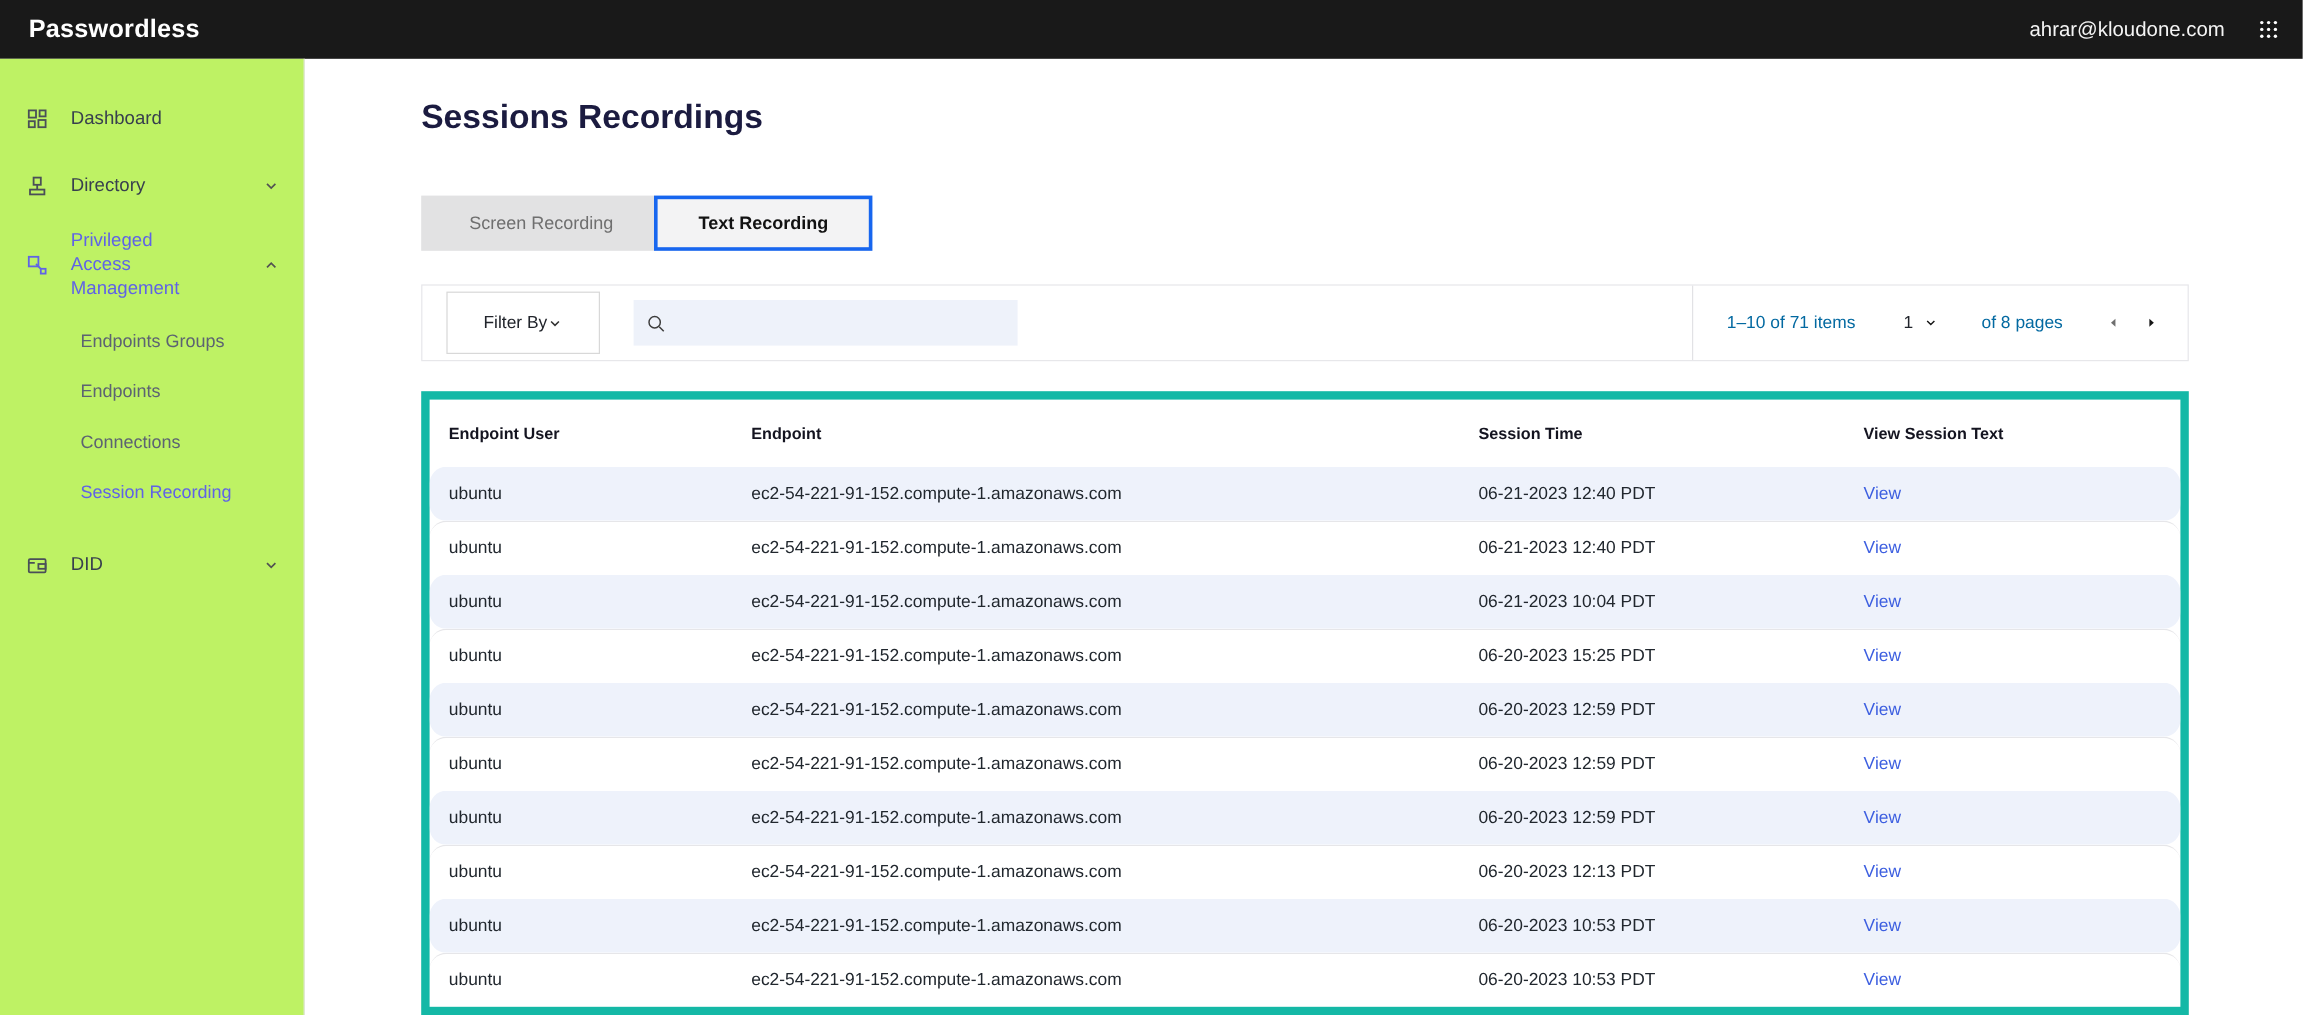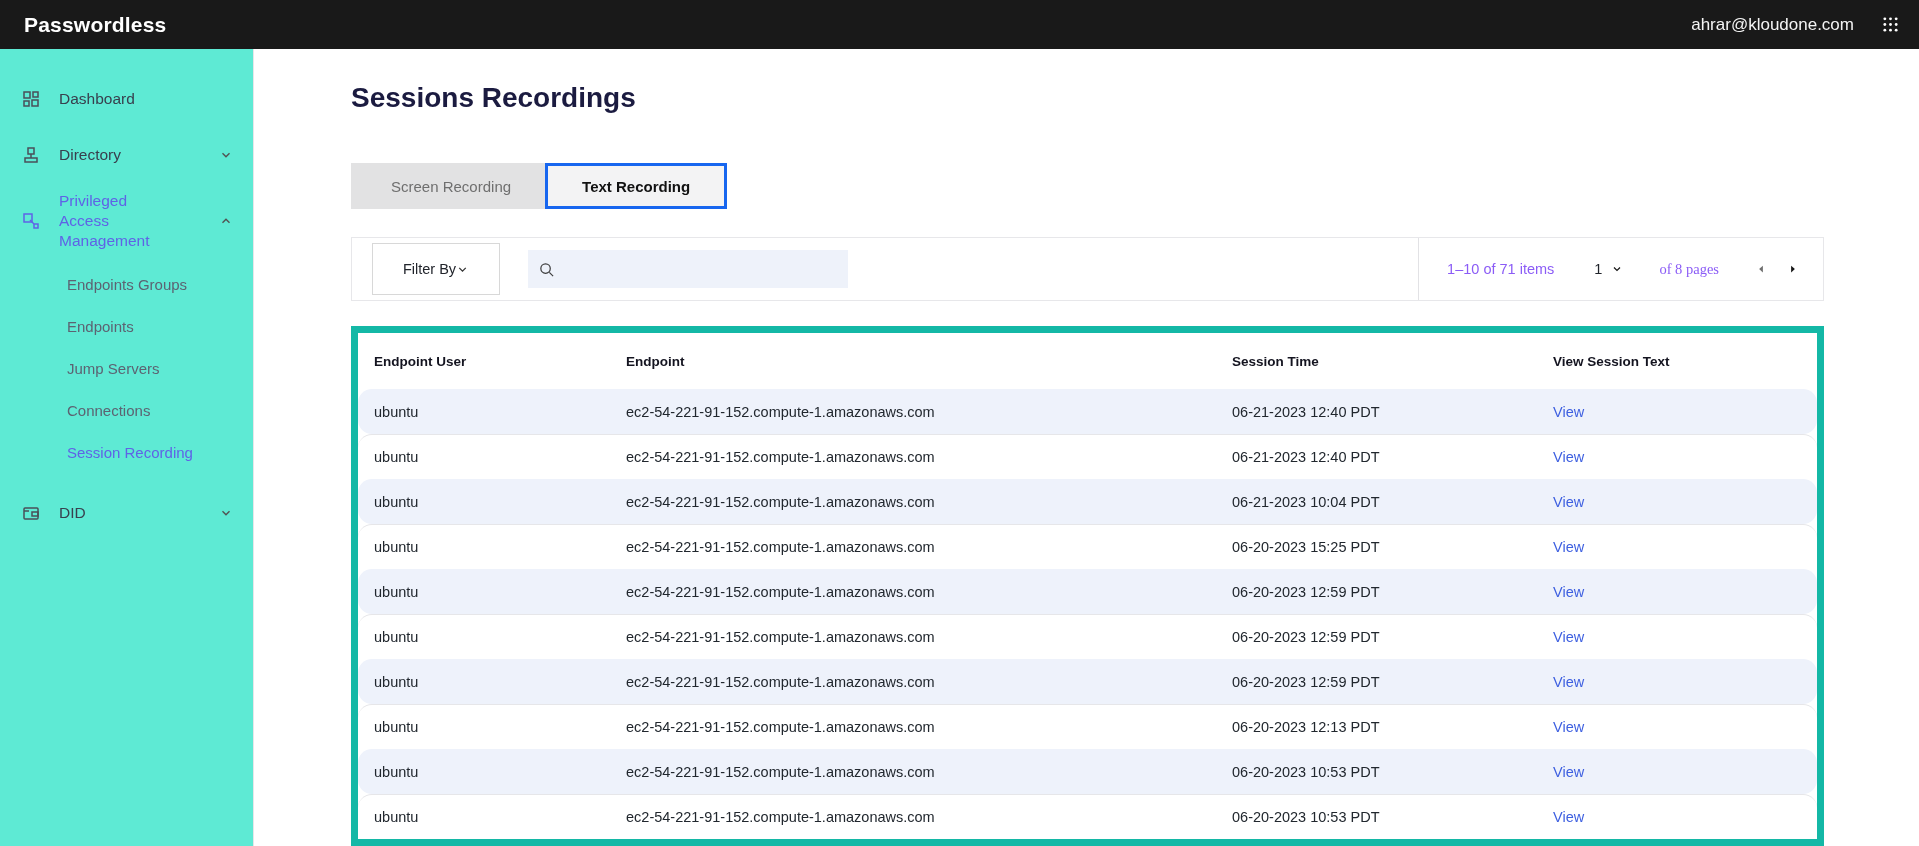--- a/index.html
+++ b/index.html
@@ -12,21 +12,21 @@
   .brand { font-size:21px; font-weight:700; letter-spacing:.2px; }
   .topbar-right { margin-left:auto; display:flex; align-items:center; gap:24px; }
   .user-email { font-size:17px; color:#f4f4f4; }
   .apps-btn { background:none; border:none; cursor:pointer; display:flex; align-items:center; padding:4px; }
 
   
   .layout { display:flex; height:797px; }
 
   
   .sidebar { width:254px; min-width:254px; border-right:1px solid #e6e6e9;
-    padding-top:30px; background:#5eead4; }
+    padding-top:30px; background:#bef264; }
   .side-item { display:flex; align-items:center; gap:17px; padding:0 20px 0 20px;
     min-height:40px; margin-bottom:16px; cursor:pointer; }
   .side-item .label { font-size:15.5px; color:#38404e; line-height:1.3; }
   .side-item.active .label { color:#5f63e6; }
   .side-item .chev { margin-left:auto; display:flex; align-items:center; }
   .icon-box { width:22px; display:flex; justify-content:center; align-items:center; flex-shrink:0; }
   .sub-list { margin:-4px 0 20px 0; }
   .sub-item { padding:0 20px 0 67px; min-height:42px; display:flex; align-items:center;
     font-size:15px; color:#5c6372; cursor:pointer; }
   .sub-item.active { color:#5f63e6; }
@@ -47,24 +47,24 @@
   .filter-btn { height:52px; min-width:128px; background:#fff; border:1px solid #d8d8d8;
     display:flex; align-items:center; justify-content:center; 
     font-size:14.5px; color:#21242b; cursor:pointer; }
   .search-box { margin-left:28px; width:320px; height:38px; background:#eef2fa;
     display:flex; align-items:center; padding:0 10px; gap:8px; }
   .search-input { border:none; background:transparent; outline:none; flex:1;
     font-size:14.5px; color:#21242b; font-family:"Liberation Sans", sans-serif; }
 
   .pagination { margin-left:auto; height:100%; border-left:1px solid #e2e2e5;
     display:flex; align-items:center; padding:0 14px 0 28px; }
-  .pg-text { font-size:14.5px; color:#8b5cf6;text-align:center; }
+  .pg-text { font-size:14.5px; color:#0369a1;text-align:center; }
   .page-select { display:flex; align-items:center; gap:9px; margin-left:40px; cursor:pointer; }
   .page-num { font-size:14.5px; color:#21242b; }
-  .pages-label { margin-left:36px;font-family:Liberation Serif, serif; }
+  .pages-label { margin-left:36px; }
   .pg-arrows { display:flex; align-items:center; margin-left:26px; }
   .pg-arrow { background:none; border:none; width:32px; height:32px; cursor:pointer;
     display:flex; align-items:center; justify-content:center; }
 
   
   .table { margin-top:25px; border:7px solid #14b8a6; background:#fff; }
   .thead, .trow { display:grid; grid-template-columns:252px 606px 321px auto; }
   .thead { height:56px; align-items:center; }
   .th { padding-left:16px; font-size:13.5px; font-weight:700; color:#141420; }
   .trow { height:45px; align-items:center; border-top:1px solid #e6e6e9;border-radius:14px; }
@@ -145,21 +145,20 @@
       <span class="chev">
         <svg width="14" height="14" viewBox="0 0 16 16" fill="none" stroke="#525252" stroke-width="1.6">
           <polyline points="4,10 8,6 12,10"></polyline>
         </svg>
       </span>
     </div>
 
     <div class="sub-list">
       <div class="sub-item">Endpoints Groups</div>
       <div class="sub-item">Endpoints</div>
-      <div class="sub-item">Jump Servers</div>
       <div class="sub-item">Connections</div>
       <div class="sub-item active">Session Recording</div>
     </div>
 
     <div class="side-item">
       <span class="icon-box">
         <svg width="20" height="20" viewBox="0 0 20 20" fill="none" stroke="#4a4f58" stroke-width="1.5">
           <rect x="3" y="5" width="14" height="11" rx="1"></rect>
           <rect x="11" y="9" width="6" height="4"></rect>
           <line x1="3" y1="8" x2="8" y2="8"></line>

